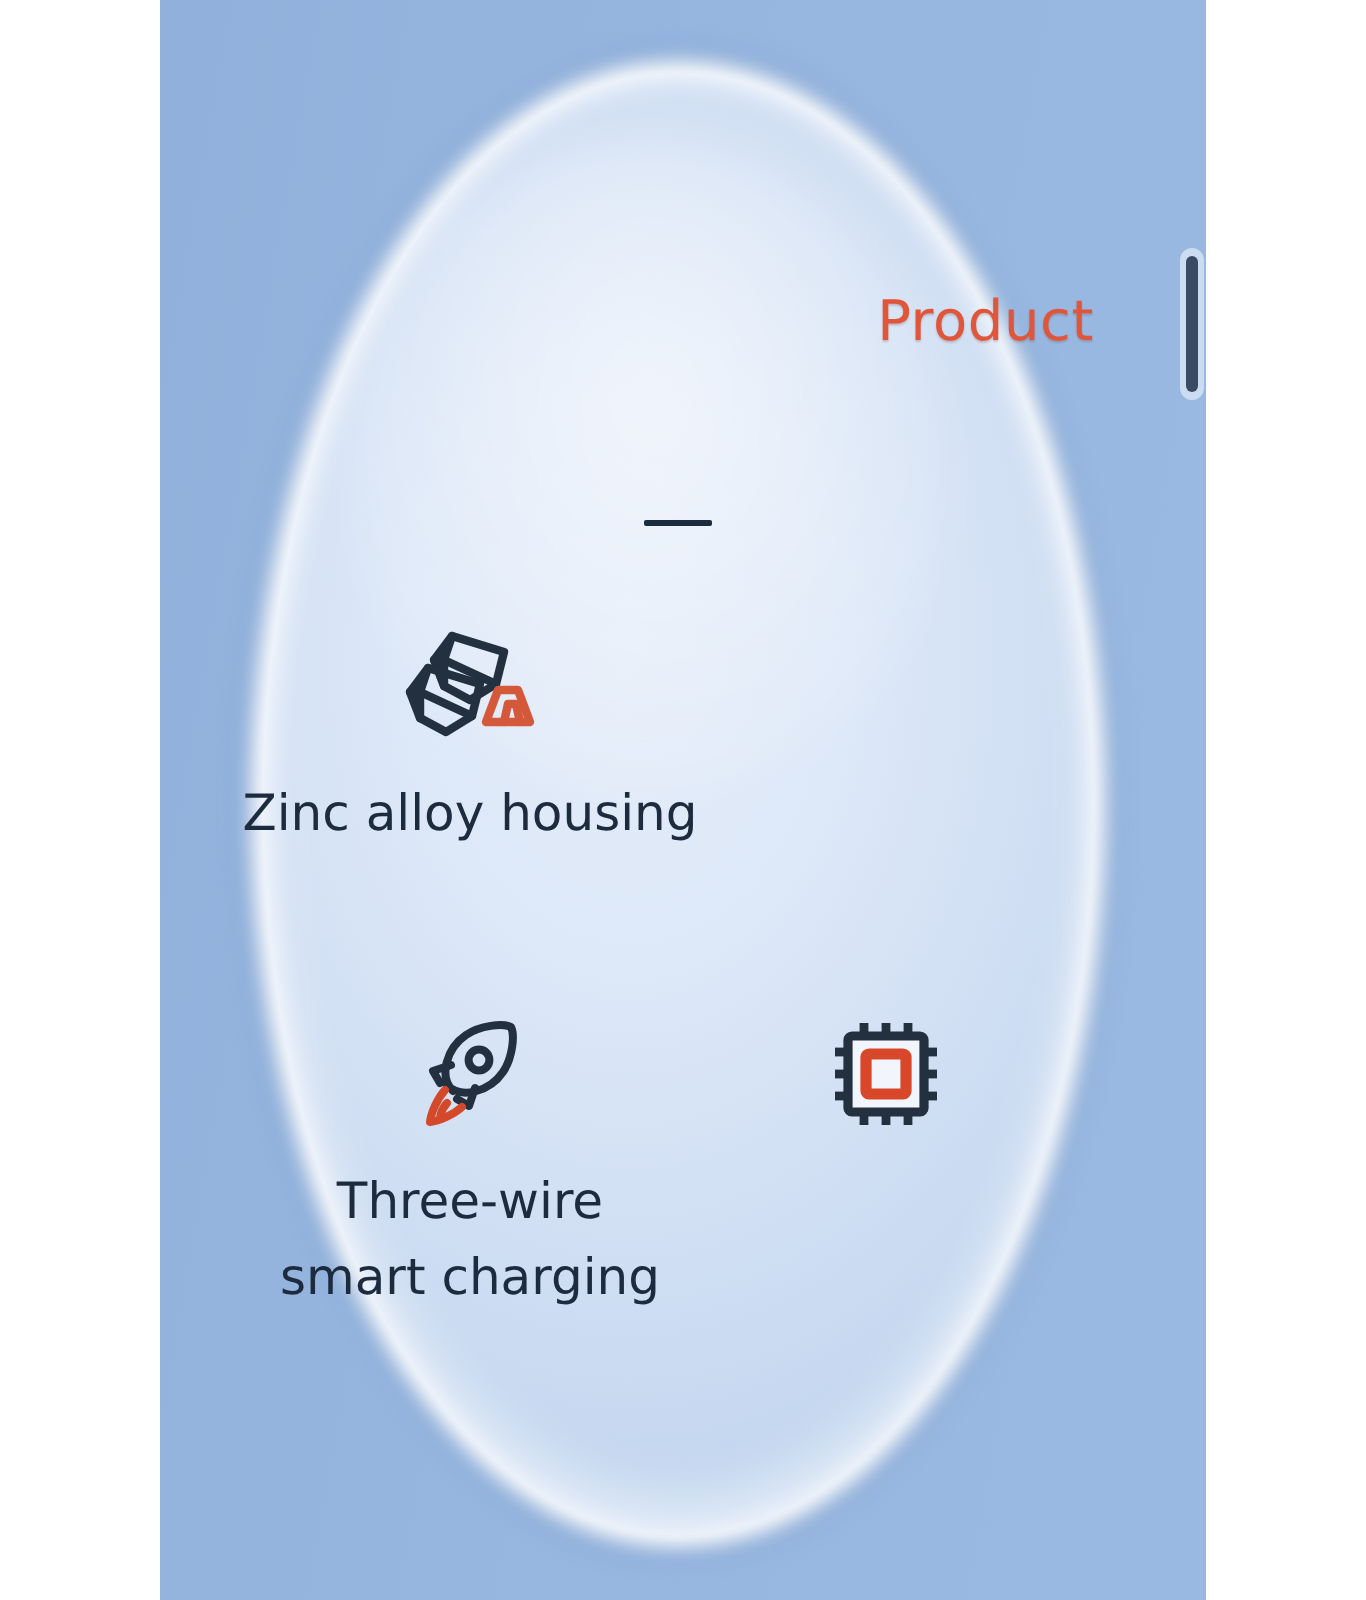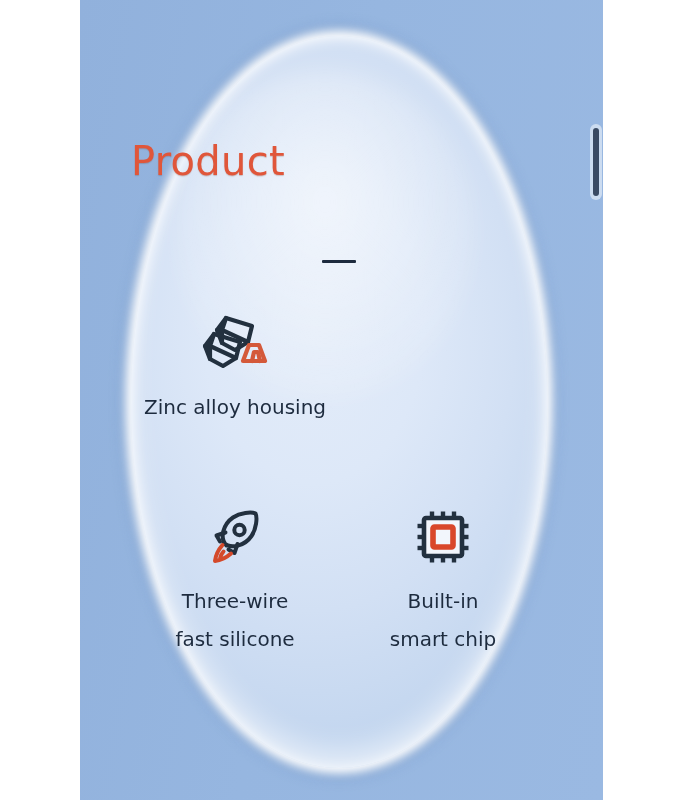--- a/index.html
+++ b/index.html
@@ -120,23 +120,23 @@
     top: 36px;
     width: 416px;
     height: 732px;
   }
 
   .title {
     position: absolute;
     left: 0;
     top: 100px;
     width: 416px;
-    text-align: left;
+    text-align: right;
     color: #e0563a;
-    font-size: 40px;
+    font-size: 28px;
     line-height: 50px;
     font-weight: 400;
     letter-spacing: 0.3px;
     text-shadow: 0 1px 1px rgba(120,60,40,0.25);
   }
   .title span { display: block; }
 
   .divider {
     position: absolute;
     left: 191px;
@@ -171,21 +171,21 @@
     width: 72px;
     height: 66px;
     display: flex;
     align-items: center;
     justify-content: center;
   }
 
   .feature-label {
     margin-top: 14px;
     color: #1d2b3e;
-    font-size: 20px;
+    font-size: 25px;
     line-height: 38px;
     text-align: center;
     white-space: nowrap;
   }
   .feature-label .l2 { display: block; }
 
   .feature.two-line .feature-label { margin-top: 12px; }
 </style>
 </head>
 <body>
@@ -255,21 +255,21 @@
                   <circle cx="33.5" cy="22" r="5.2"></circle>
                 </g>
                 <g stroke="#d4492a" stroke-width="4" stroke-linejoin="round" stroke-linecap="round" fill="none">
                   <path d="M16.5 37 C12.5 41.5 9.5 48.5 9 53 C13.5 52.5 20.5 49.5 25 45.5"></path>
                   <path d="M17.5 43.5 C15.8 45.4 14.6 47.8 14.2 49.8"></path>
                 </g>
               </svg>
             </div>
             <div class="feature-label">
               <span>Three-wire</span>
-              <span class="l2">fast silicone</span>
+              <span class="l2">smart charging</span>
             </div>
           </div>
 
           <div class="feature two-line">
             <div class="icon-box">
               <svg width="58" height="58" viewBox="0 0 58 58" fill="none">
                 <g stroke="#22303f" stroke-width="4.4" stroke-linecap="butt">
                   <path d="M18 3.5 L18 10"></path>
                     <path d="M29 3.5 L29 10"></path>
                     <path d="M40 3.5 L40 10"></path>
@@ -280,24 +280,20 @@
                     <path d="M3.5 29 L10 29"></path>
                     <path d="M3.5 40 L10 40"></path>
                   <path d="M48 18 L54.5 18"></path>
                     <path d="M48 29 L54.5 29"></path>
                     <path d="M48 40 L54.5 40"></path>
                 </g>
                 <rect x="10" y="10" width="38" height="38" rx="2" fill="#f2f6fc" stroke="#22303f" stroke-width="4.6"></rect>
                 <rect x="19" y="19" width="20" height="20" rx="1.5" fill="none" stroke="#d9472a" stroke-width="5.6"></rect>
               </svg>
             </div>
-            <div class="feature-label">
-              <span>Built-in</span>
-              <span class="l2">smart chip</span>
-            </div>
           </div>
 
         </div>
 
       </div>
     </div>
   </div>
 </div>
 
 </body></html>

